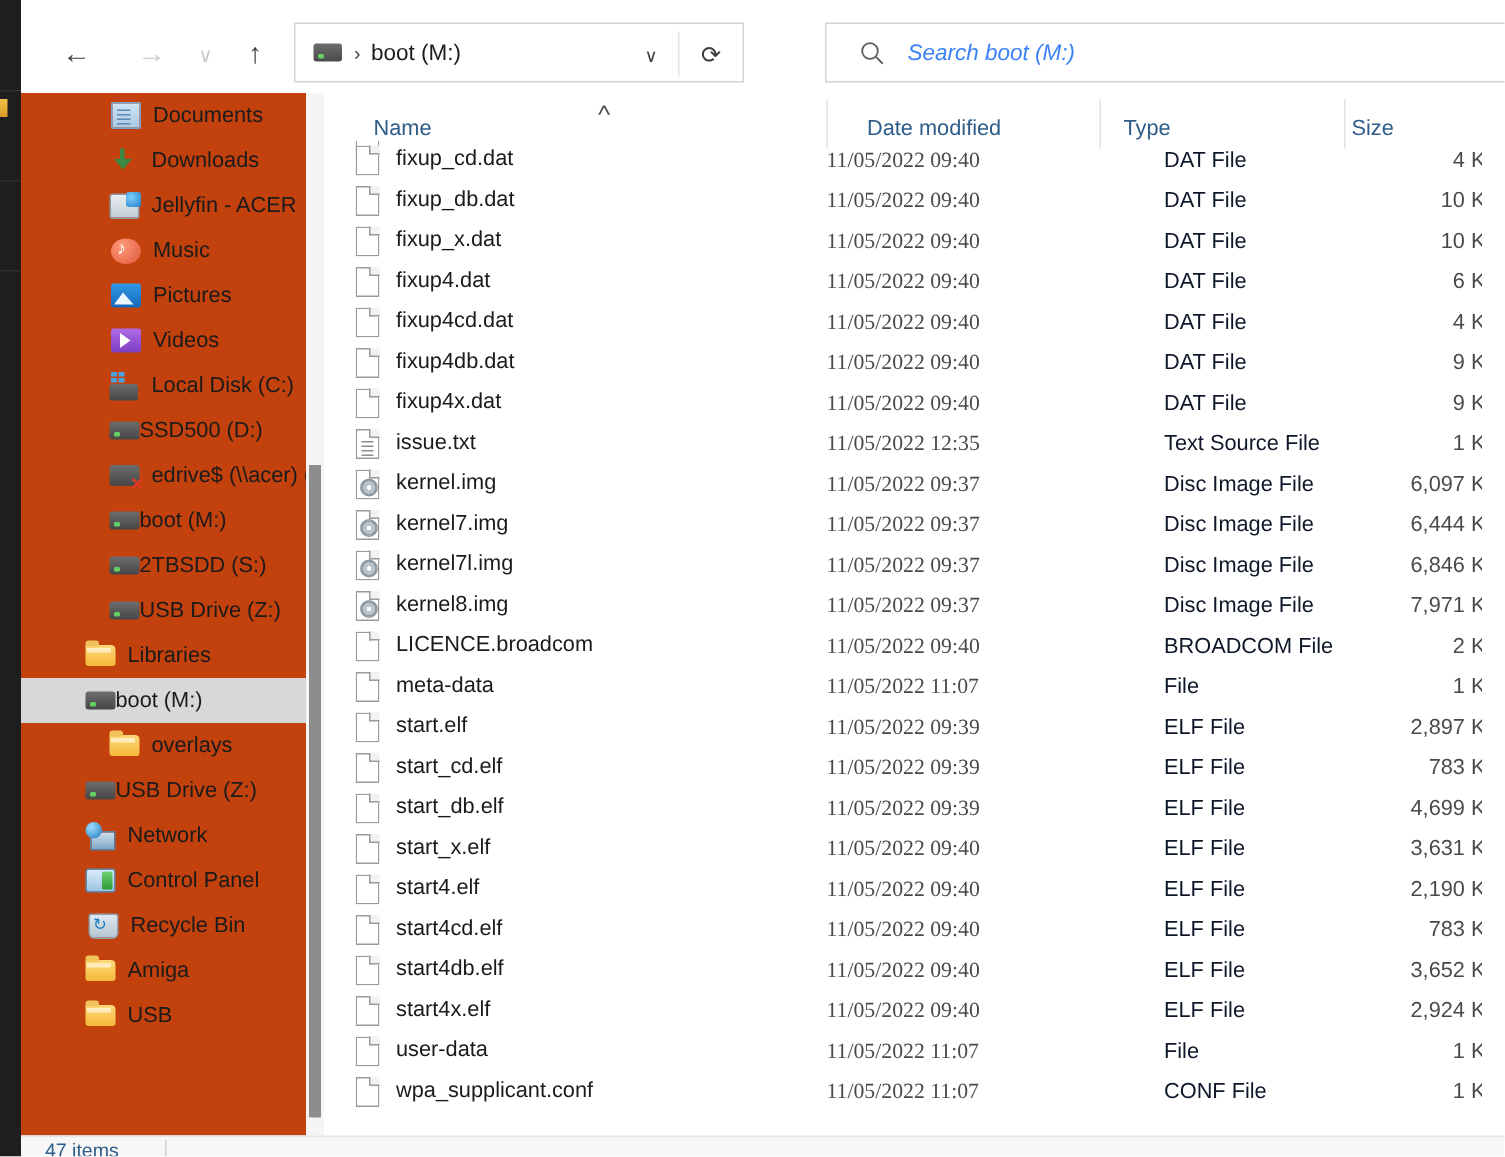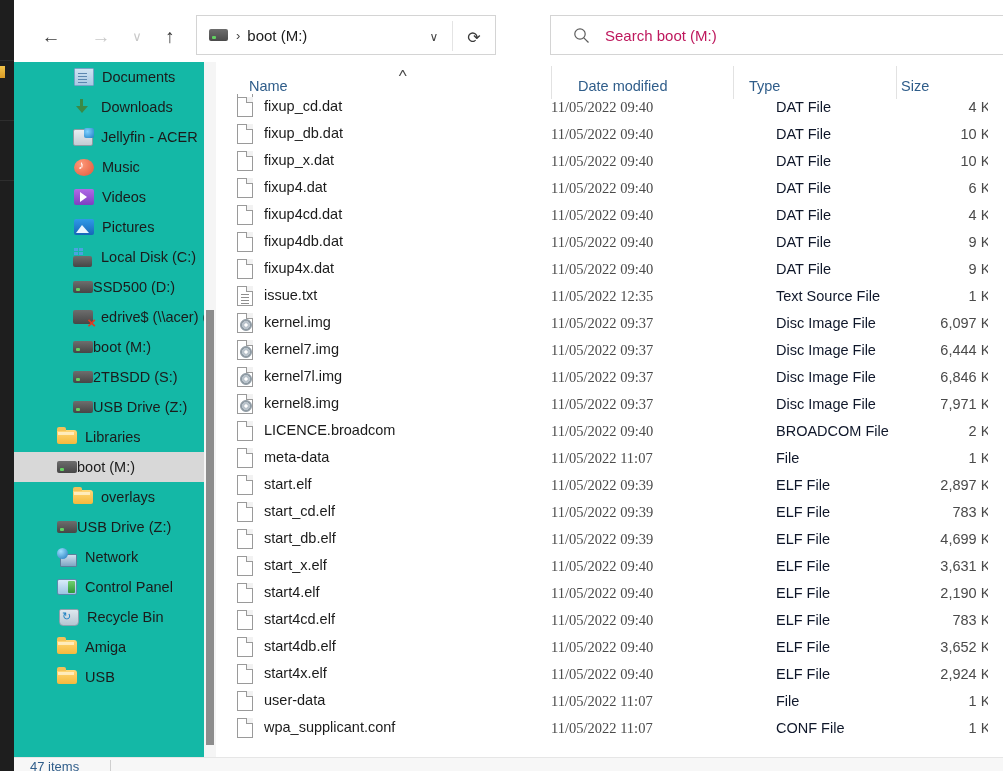--- a/index.html
+++ b/index.html
@@ -62,26 +62,26 @@
     position:absolute; right:9px; top:9px; width:24px; height:24px;
     display:flex; align-items:center; justify-content:center; color:#3b3b3b;
   }
 
   .searchbox {
     position:absolute; left:536px; top:15px; width:470px; height:40px;
     border:1px solid #d4d4d4; background:#ffffff;
     display:flex; align-items:center;
   }
   .search-icon { margin-left:22px; width:17px; height:17px; color:#5d5d5d; display:flex; }
-  .search-ph { margin-left:15px; font-size:15px; color:#be185d; }
+  .search-ph { margin-left:15px; font-size:15px; color:#3b82f6;font-style:italic; }
 
   
   .sidebar {
     position:absolute; left:14px; top:62px; width:190px; height:695px;
-    background:#14b8a6; overflow:hidden;
+    background:#c2410c; overflow:hidden;
   }
   .side-item {
     position:relative; height:30px; display:flex; align-items:center;
     font-size:14.5px; color:#1b1b1b; white-space:nowrap;
   }
   .side-item.selected { background:#d8d8d8; }
   .side-ico {
     width:20px; height:20px; margin-right:8px; flex:0 0 20px;
     position:relative; display:inline-block;
   }
@@ -256,26 +256,26 @@
       </div>
       <div class="side-item lvl2">
         <span class="side-ico ic-net"></span>
         <span>Jellyfin - ACER</span>
       </div>
       <div class="side-item lvl2">
         <span class="side-ico ic-music"></span>
         <span>Music</span>
       </div>
       <div class="side-item lvl2">
+        <span class="side-ico ic-pic"></span>
+        <span>Pictures</span>
+      </div>
+      <div class="side-item lvl2">
         <span class="side-ico ic-vid"></span>
         <span>Videos</span>
-      </div>
-      <div class="side-item lvl2">
-        <span class="side-ico ic-pic"></span>
-        <span>Pictures</span>
       </div>
       <div class="side-item lvl2">
         <span class="side-ico ic-drivewin"></span>
         <span>Local Disk (C:)</span>
       </div>
       <div class="side-item lvl2">
         <span class="side-ico ic-drive"></span>
         <span>SSD500 (D:)</span>
       </div>
       <div class="side-item lvl2">

